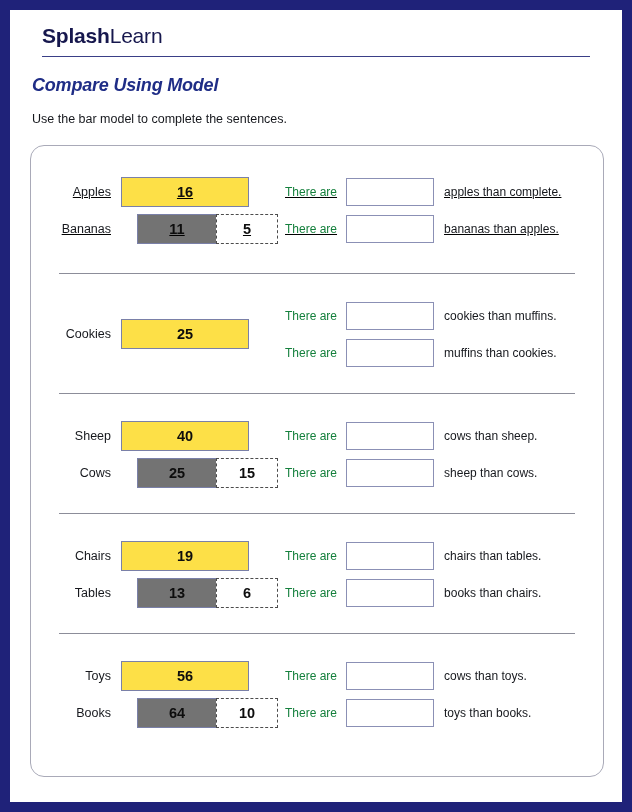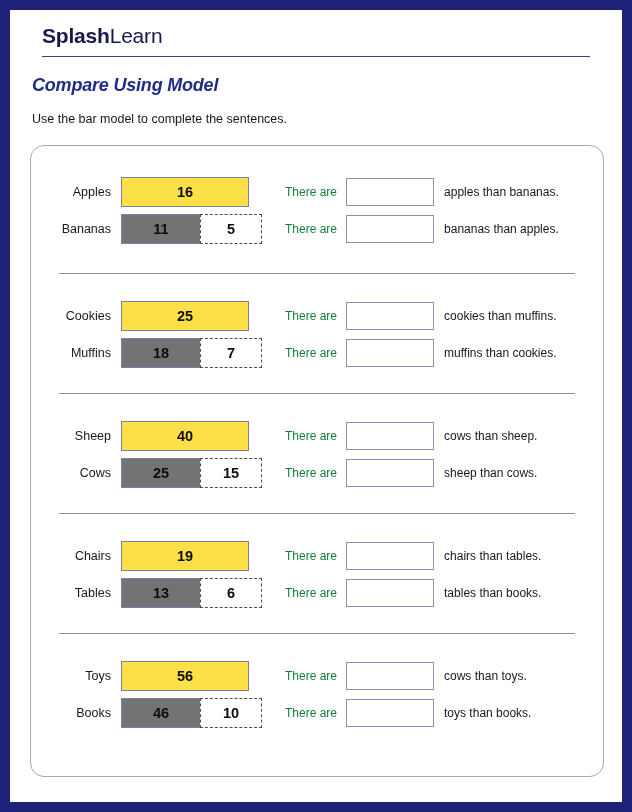--- a/index.html
+++ b/index.html
@@ -71,21 +71,21 @@
   .problems {
     padding: 0;
   }
 
   .problem {
     position: relative;
     height: 120px;
     display: flex;
     align-items: center;
   }
-  .problem:first-child { height: 128px; }
+  .problem:first-child { height: 128px; text-decoration: underline; }
 
   .divider {
     position: absolute;
     left: 28px;
     right: 28px;
     bottom: 0;
     height: 1px;
     background: #8c8d99;
   }
 
@@ -94,21 +94,21 @@
     width: 250px;
     padding-left: 12px;
     flex: none;
   }
 
   .bar-row {
     display: flex;
     align-items: center;
     height: 31px;
   }
-  .bar-row + .bar-row { margin-top: 6px; }
+  .bar-row + .bar-row { margin-top: 6px; gap: 16px; }
 
   .bar-label {
     width: 78px;
     text-align: right;
     padding-right: 10px;
     font-size: 12.5px;
     color: #16181d;
     white-space: nowrap;
   }
 
@@ -213,43 +213,36 @@
           <div class="seg seg-solid">11</div>
           <div class="seg seg-dashed">5</div>
         </div>
       </div>
     </div>
 
     <div class="sentences">
       <div class="sentence-row">
         <span class="there-are">There are</span>
         <div class="answer-box"></div>
-        <span class="tail">apples than bananas.</span>
+        <span class="tail">apples than complete.</span>
       </div>
       <div class="sentence-row">
         <span class="there-are">There are</span>
         <div class="answer-box"></div>
         <span class="tail">bananas than apples.</span>
       </div>
     </div>
   <div class="divider"></div>
         </div>
         <div class="problem">
     <div class="bar-model">
       <div class="bar-row">
         <div class="bar-label">Cookies</div>
         <div class="bars">
           <div class="seg seg-total">25</div>
-        </div>
-      </div>
-      <div class="bar-row">
-        <div class="bar-label">Muffins</div>
-        <div class="bars">
-          <div class="seg seg-solid">18</div>
-          <div class="seg seg-dashed">7</div>
         </div>
       </div>
     </div>
 
     <div class="sentences">
       <div class="sentence-row">
         <span class="there-are">There are</span>
         <div class="answer-box"></div>
         <span class="tail">cookies than muffins.</span>
       </div>
@@ -311,37 +304,37 @@
 
     <div class="sentences">
       <div class="sentence-row">
         <span class="there-are">There are</span>
         <div class="answer-box"></div>
         <span class="tail">chairs than tables.</span>
       </div>
       <div class="sentence-row">
         <span class="there-are">There are</span>
         <div class="answer-box"></div>
-        <span class="tail">tables than books.</span>
+        <span class="tail">books than chairs.</span>
       </div>
     </div>
   <div class="divider"></div>
         </div>
         <div class="problem">
     <div class="bar-model">
       <div class="bar-row">
         <div class="bar-label">Toys</div>
         <div class="bars">
           <div class="seg seg-total">56</div>
         </div>
       </div>
       <div class="bar-row">
         <div class="bar-label">Books</div>
         <div class="bars">
-          <div class="seg seg-solid">46</div>
+          <div class="seg seg-solid">64</div>
           <div class="seg seg-dashed">10</div>
         </div>
       </div>
     </div>
 
     <div class="sentences">
       <div class="sentence-row">
         <span class="there-are">There are</span>
         <div class="answer-box"></div>
         <span class="tail">cows than toys.</span>

